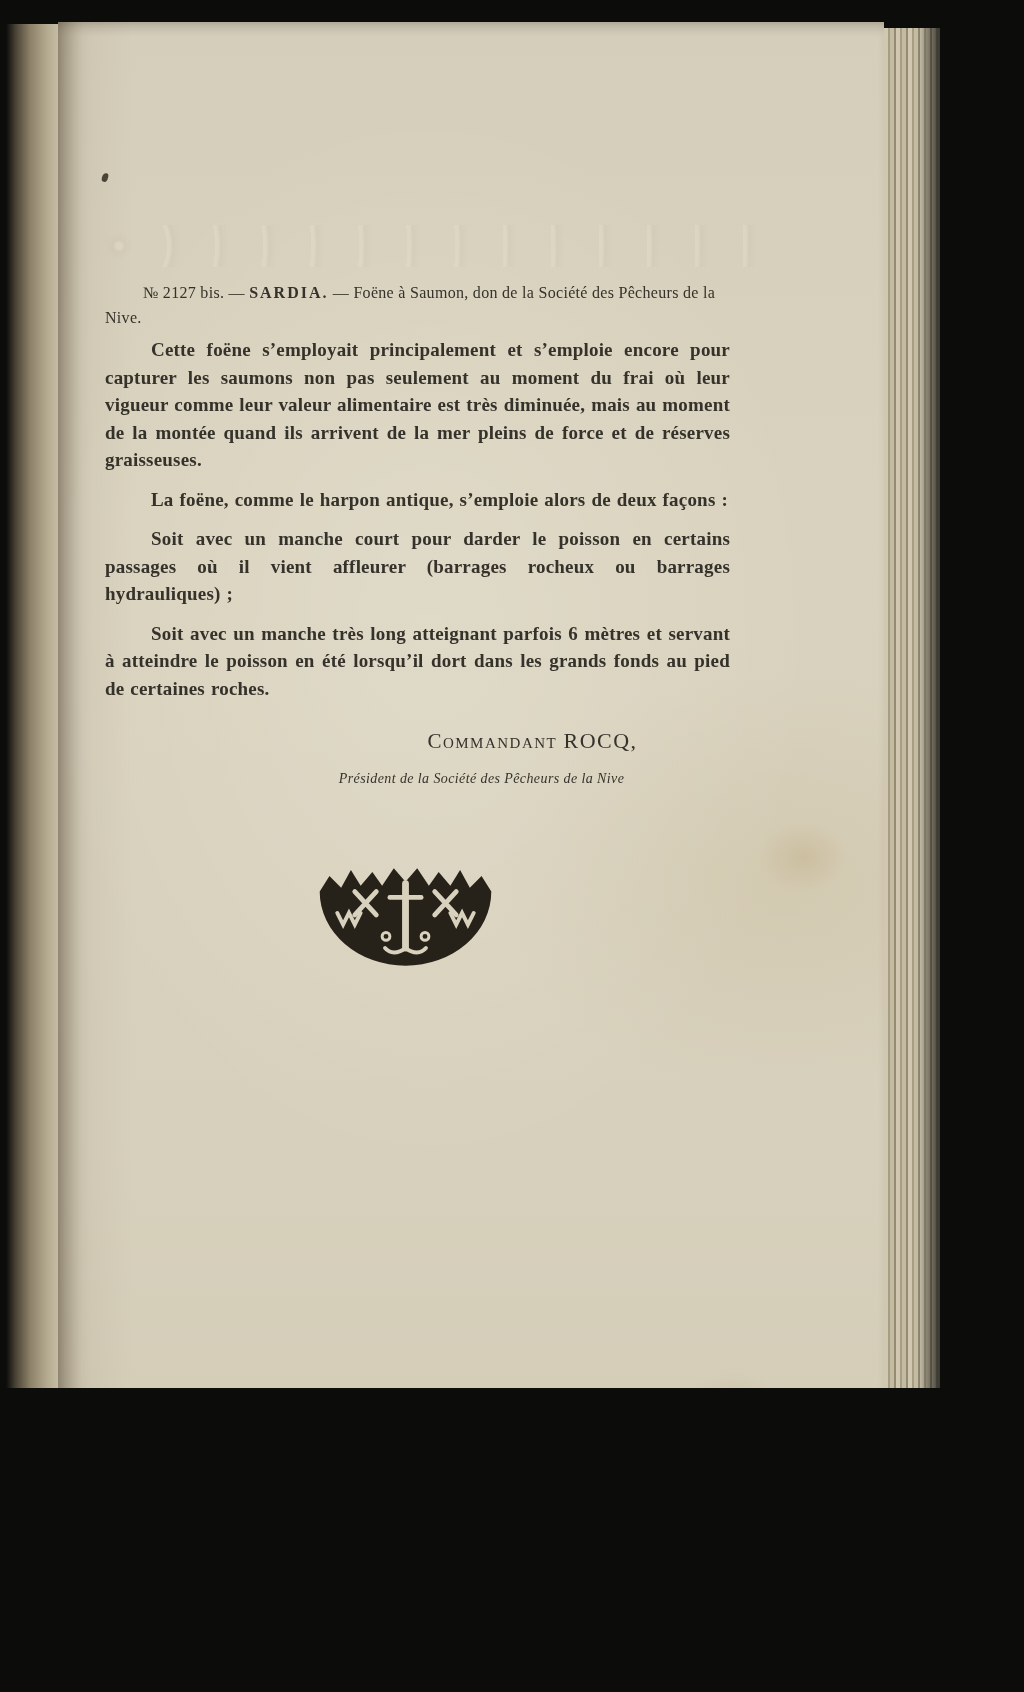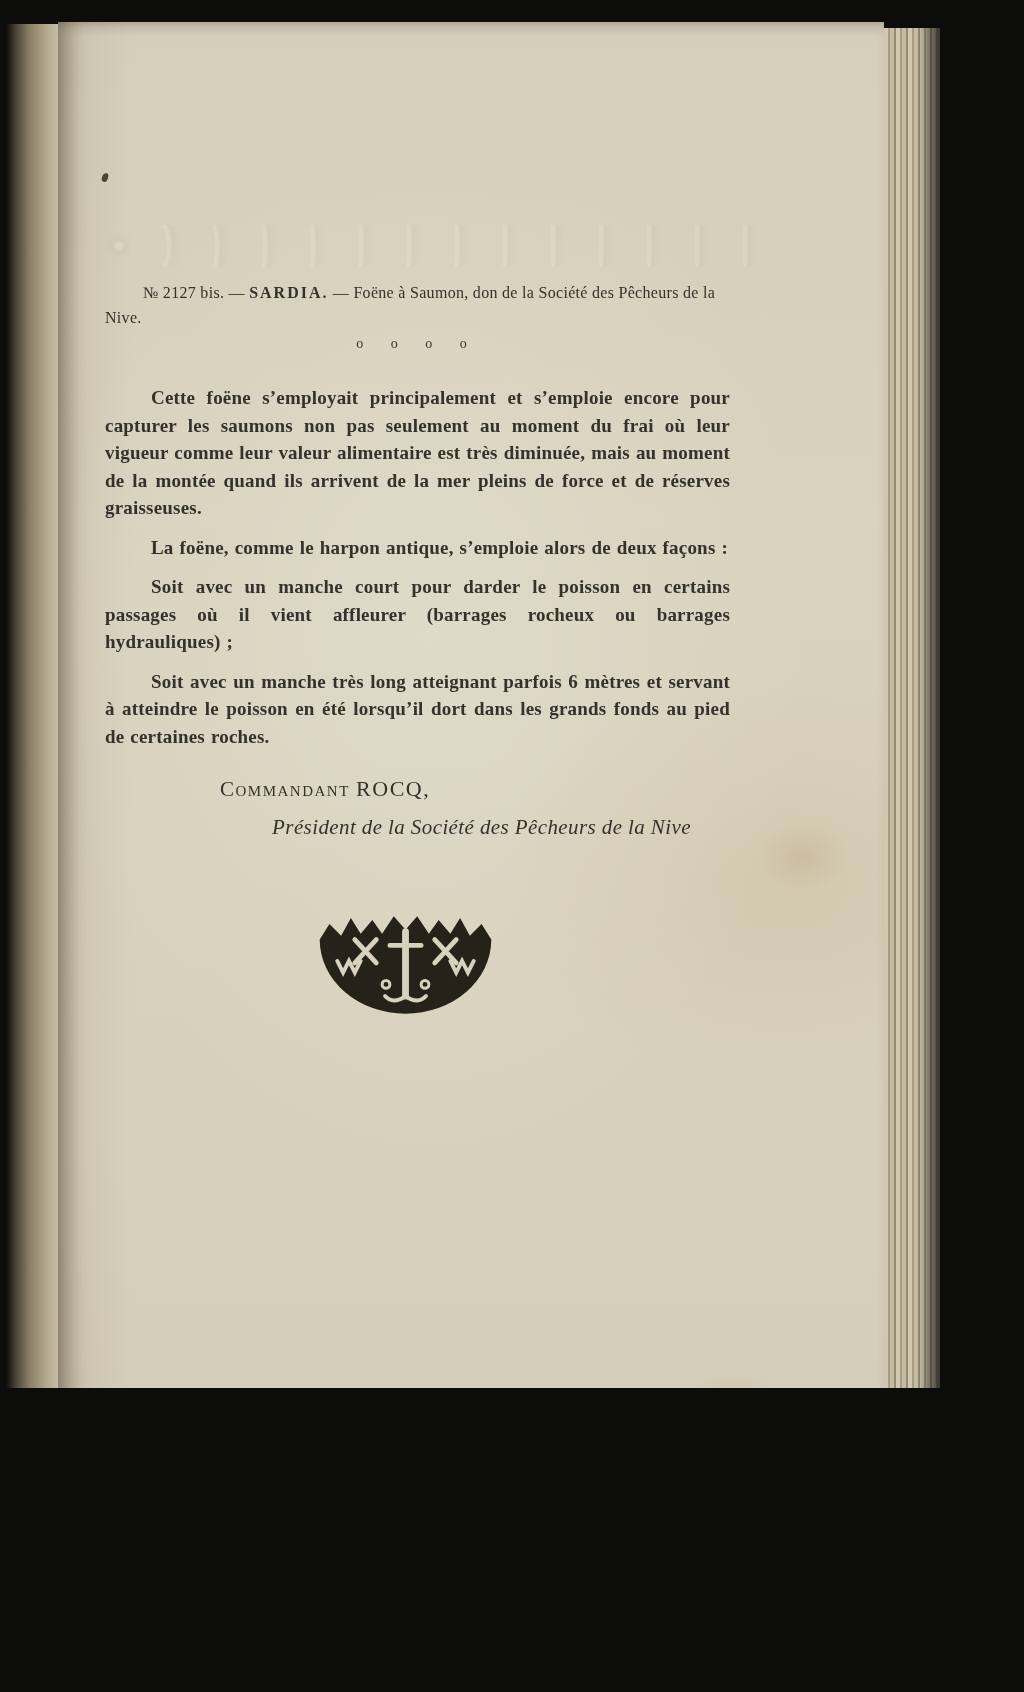--- a/index.html
+++ b/index.html
@@ -62,28 +62,28 @@
     font-size:14px; letter-spacing:12px; color:#3b372e;
   }
 
   .para {
     margin:0 0 12px 0; font-size:19px; line-height:27.5px;
     text-indent:46px; text-align:justify; word-spacing:1px; letter-spacing:0.2px;font-weight:bold;
   }
 
   .signature { margin-top:24px; }
   .sig-name {
-    text-align:left; transform:translateX(115px);
+    text-align:center; transform:translateX(115px);
     font-size:21px; letter-spacing:1px; line-height:30px;
   }
   .sig-rank { font-variant:small-caps; letter-spacing:1.5px; }
   .sig-surname { font-size:22px; letter-spacing:1.5px; }
   .sig-title {
     margin-top:8px; text-align:center; transform:translateX(64px);
-    font-style:italic; font-size:21px; letter-spacing:0.4px; line-height:30px;
+    font-style:italic; font-size:14px; letter-spacing:0.4px; line-height:30px;
   }
 
   .vignette-wrap { margin-top:64px; text-align:center; transform:translateX(-12px); }
 
   .rule-1 { position:absolute; left:6px; top:1473px; width:812px; height:3px;
     background:linear-gradient(90deg, rgba(55,48,36,0.15), rgba(55,48,36,0.75) 8%, rgba(55,48,36,0.75) 92%, rgba(55,48,36,0.2)); }
   .rule-2 { position:absolute; left:10px; top:1482px; width:804px; height:2px;
     background:rgba(70,62,46,0.45); }
   .bottom-pages {
     position:absolute; left:0; top:1486px; width:826px; height:134px;
@@ -106,21 +106,20 @@
     <div class="blind-stamp"></div>
     <div class="ink-mark"></div>
     <div class="stain stain-1"></div>
     <div class="stain stain-2"></div>
     <div class="stain stain-3"></div>
 
     <div class="content">
 
       <p class="catalog-heading"><span class="catalog-number">№ 2127 bis. — </span><span class="object-title">SARDIA.</span><span class="object-description"> — Foëne à Saumon, don de la Société des Pêcheurs de la Nive.</span></p>
 
-      <div class="divider-ornament">o o o o</div>
 
       <p class="para">Cette foëne s’employait principalement et s’emploie encore pour capturer les saumons non pas seulement au moment du frai où leur vigueur comme leur valeur alimentaire est très diminuée, mais au moment de la montée quand ils arrivent de la mer pleins de force et de réserves graisseuses.</p>
       <p class="para">La foëne, comme le harpon antique, s’emploie alors de deux façons :</p>
       <p class="para">Soit avec un manche court pour darder le poisson en certains passages où il vient affleurer (barrages rocheux ou barrages hydrauliques) ;</p>
       <p class="para">Soit avec un manche très long atteignant parfois 6 mètres et servant à atteindre le poisson en été lorsqu’il dort dans les grands fonds au pied de certaines roches.</p>
 
       <div class="signature">
         <div class="sig-name"><span class="sig-rank">Commandant</span><span>&nbsp;</span><span class="sig-surname">ROCQ,</span></div>
         <div class="sig-title">Président de la Société des Pêcheurs de la Nive</div>
       </div>

